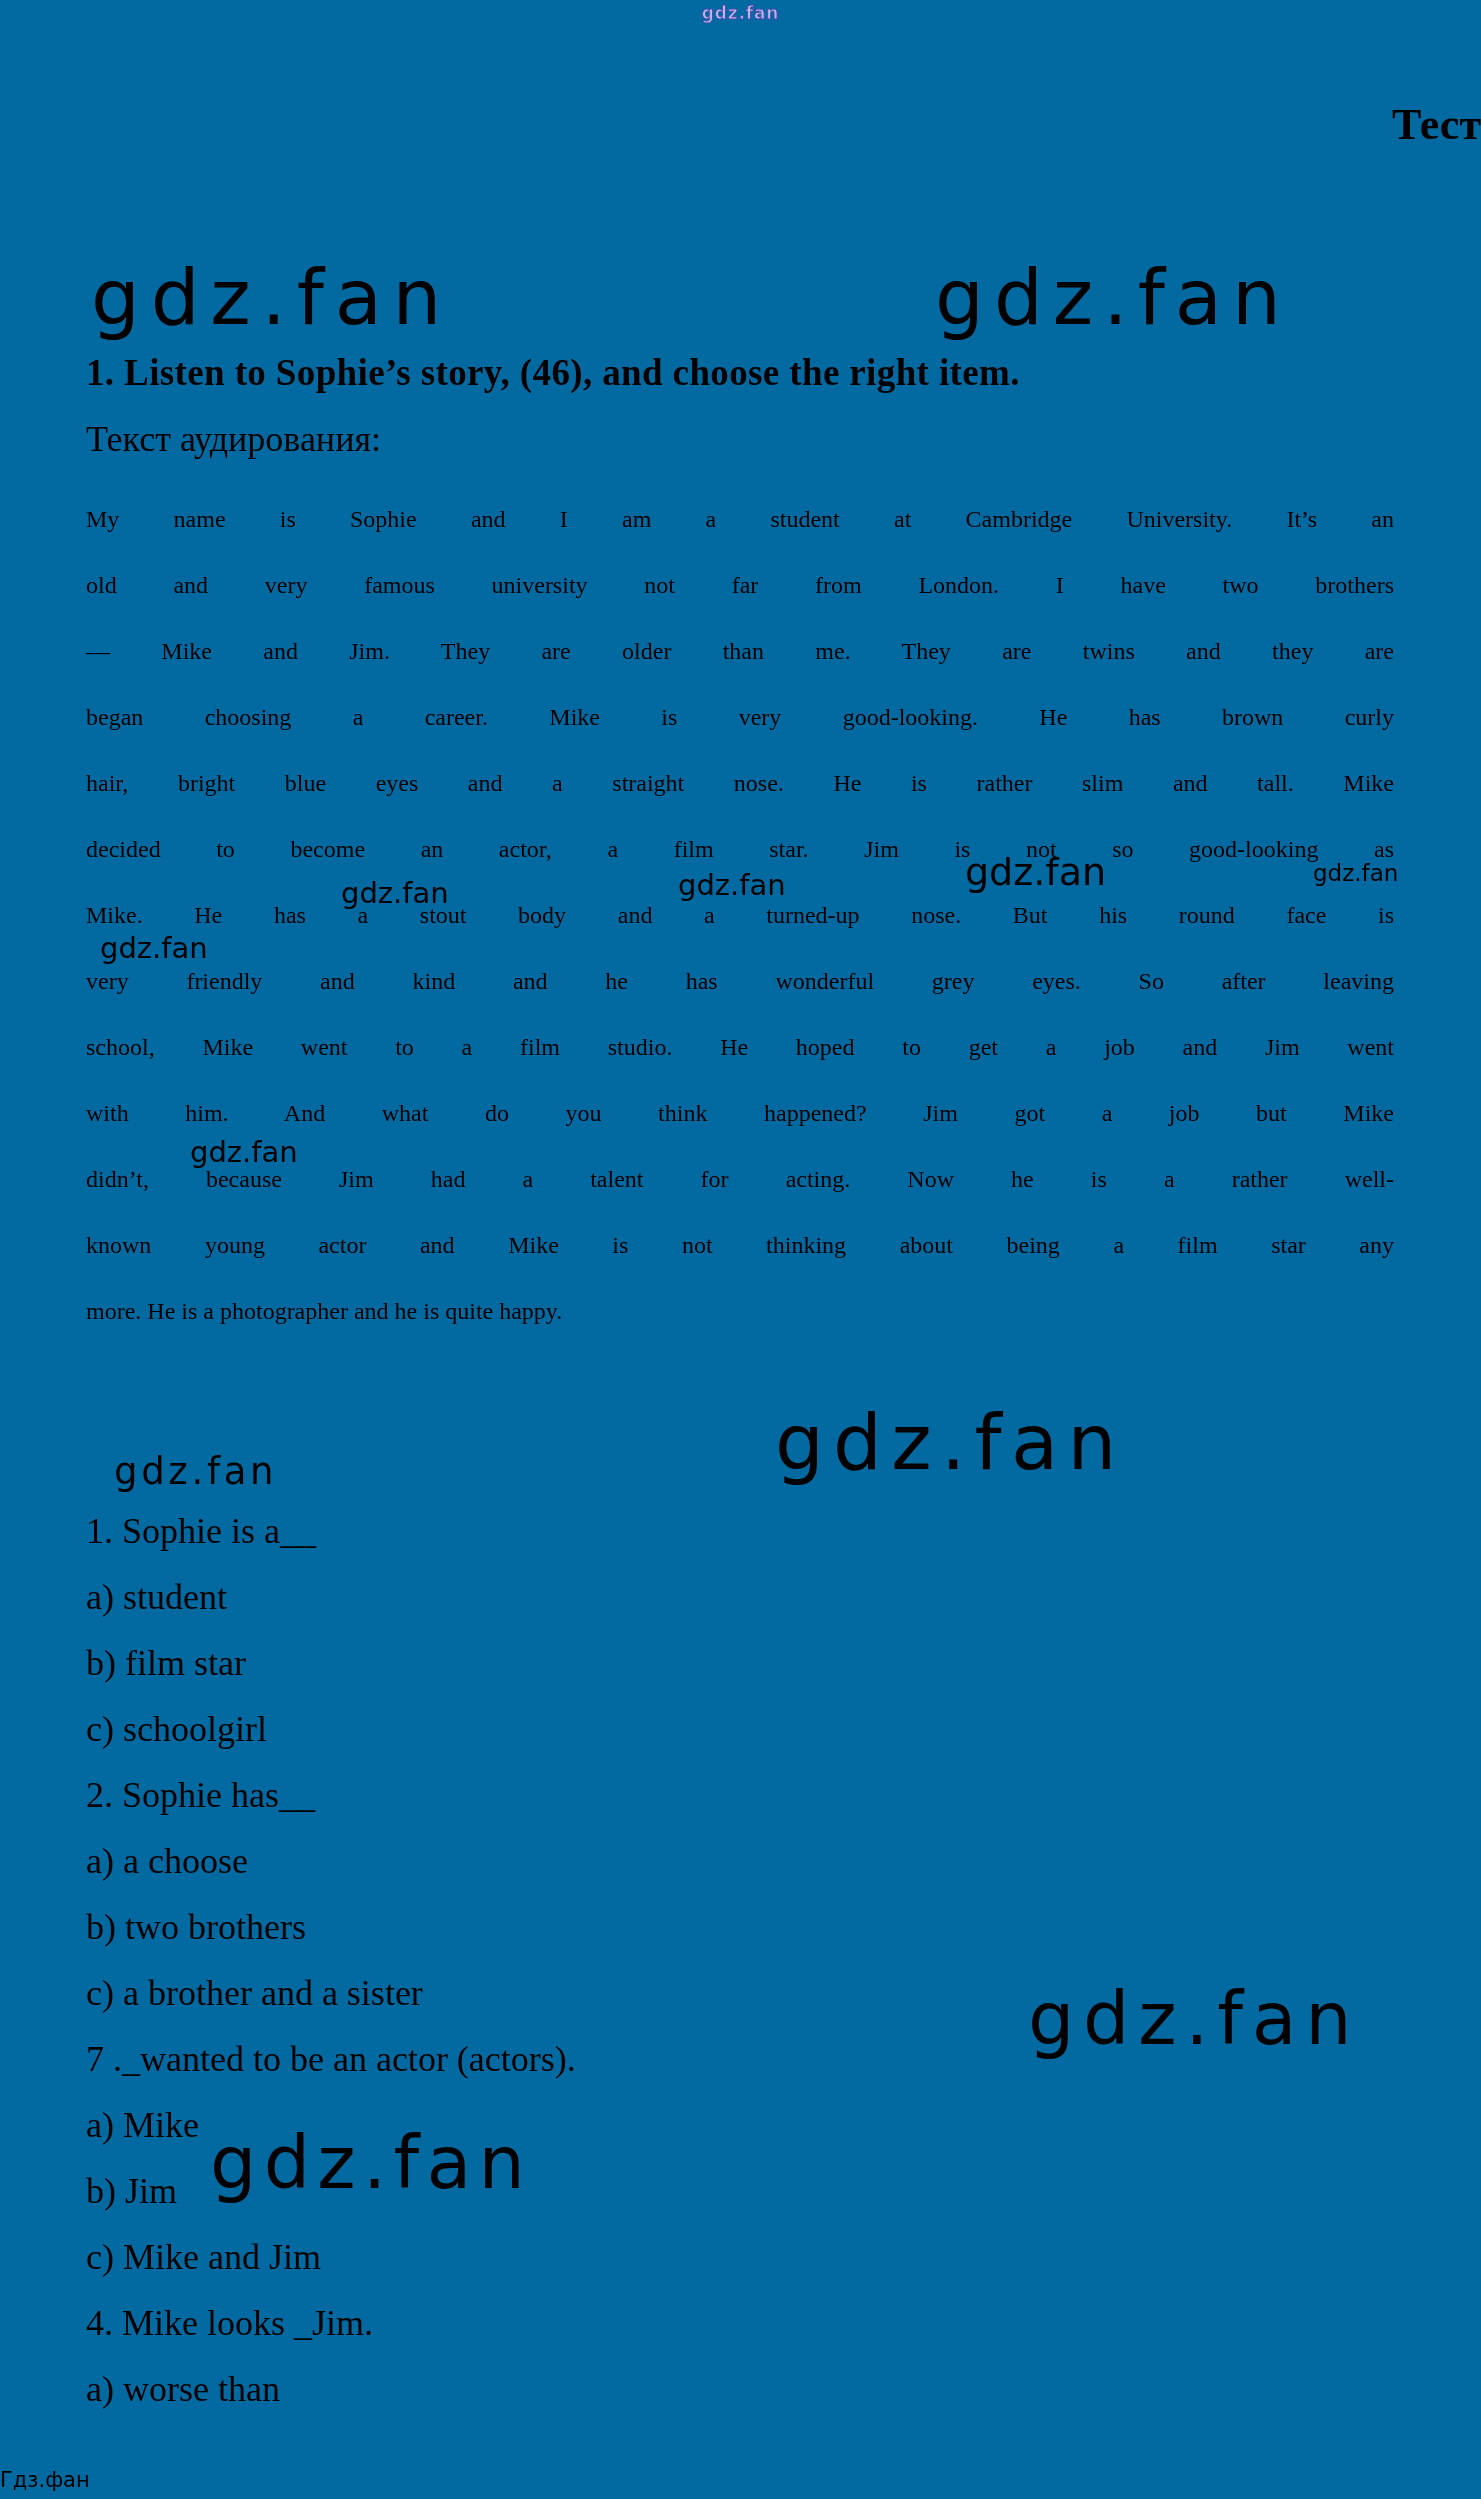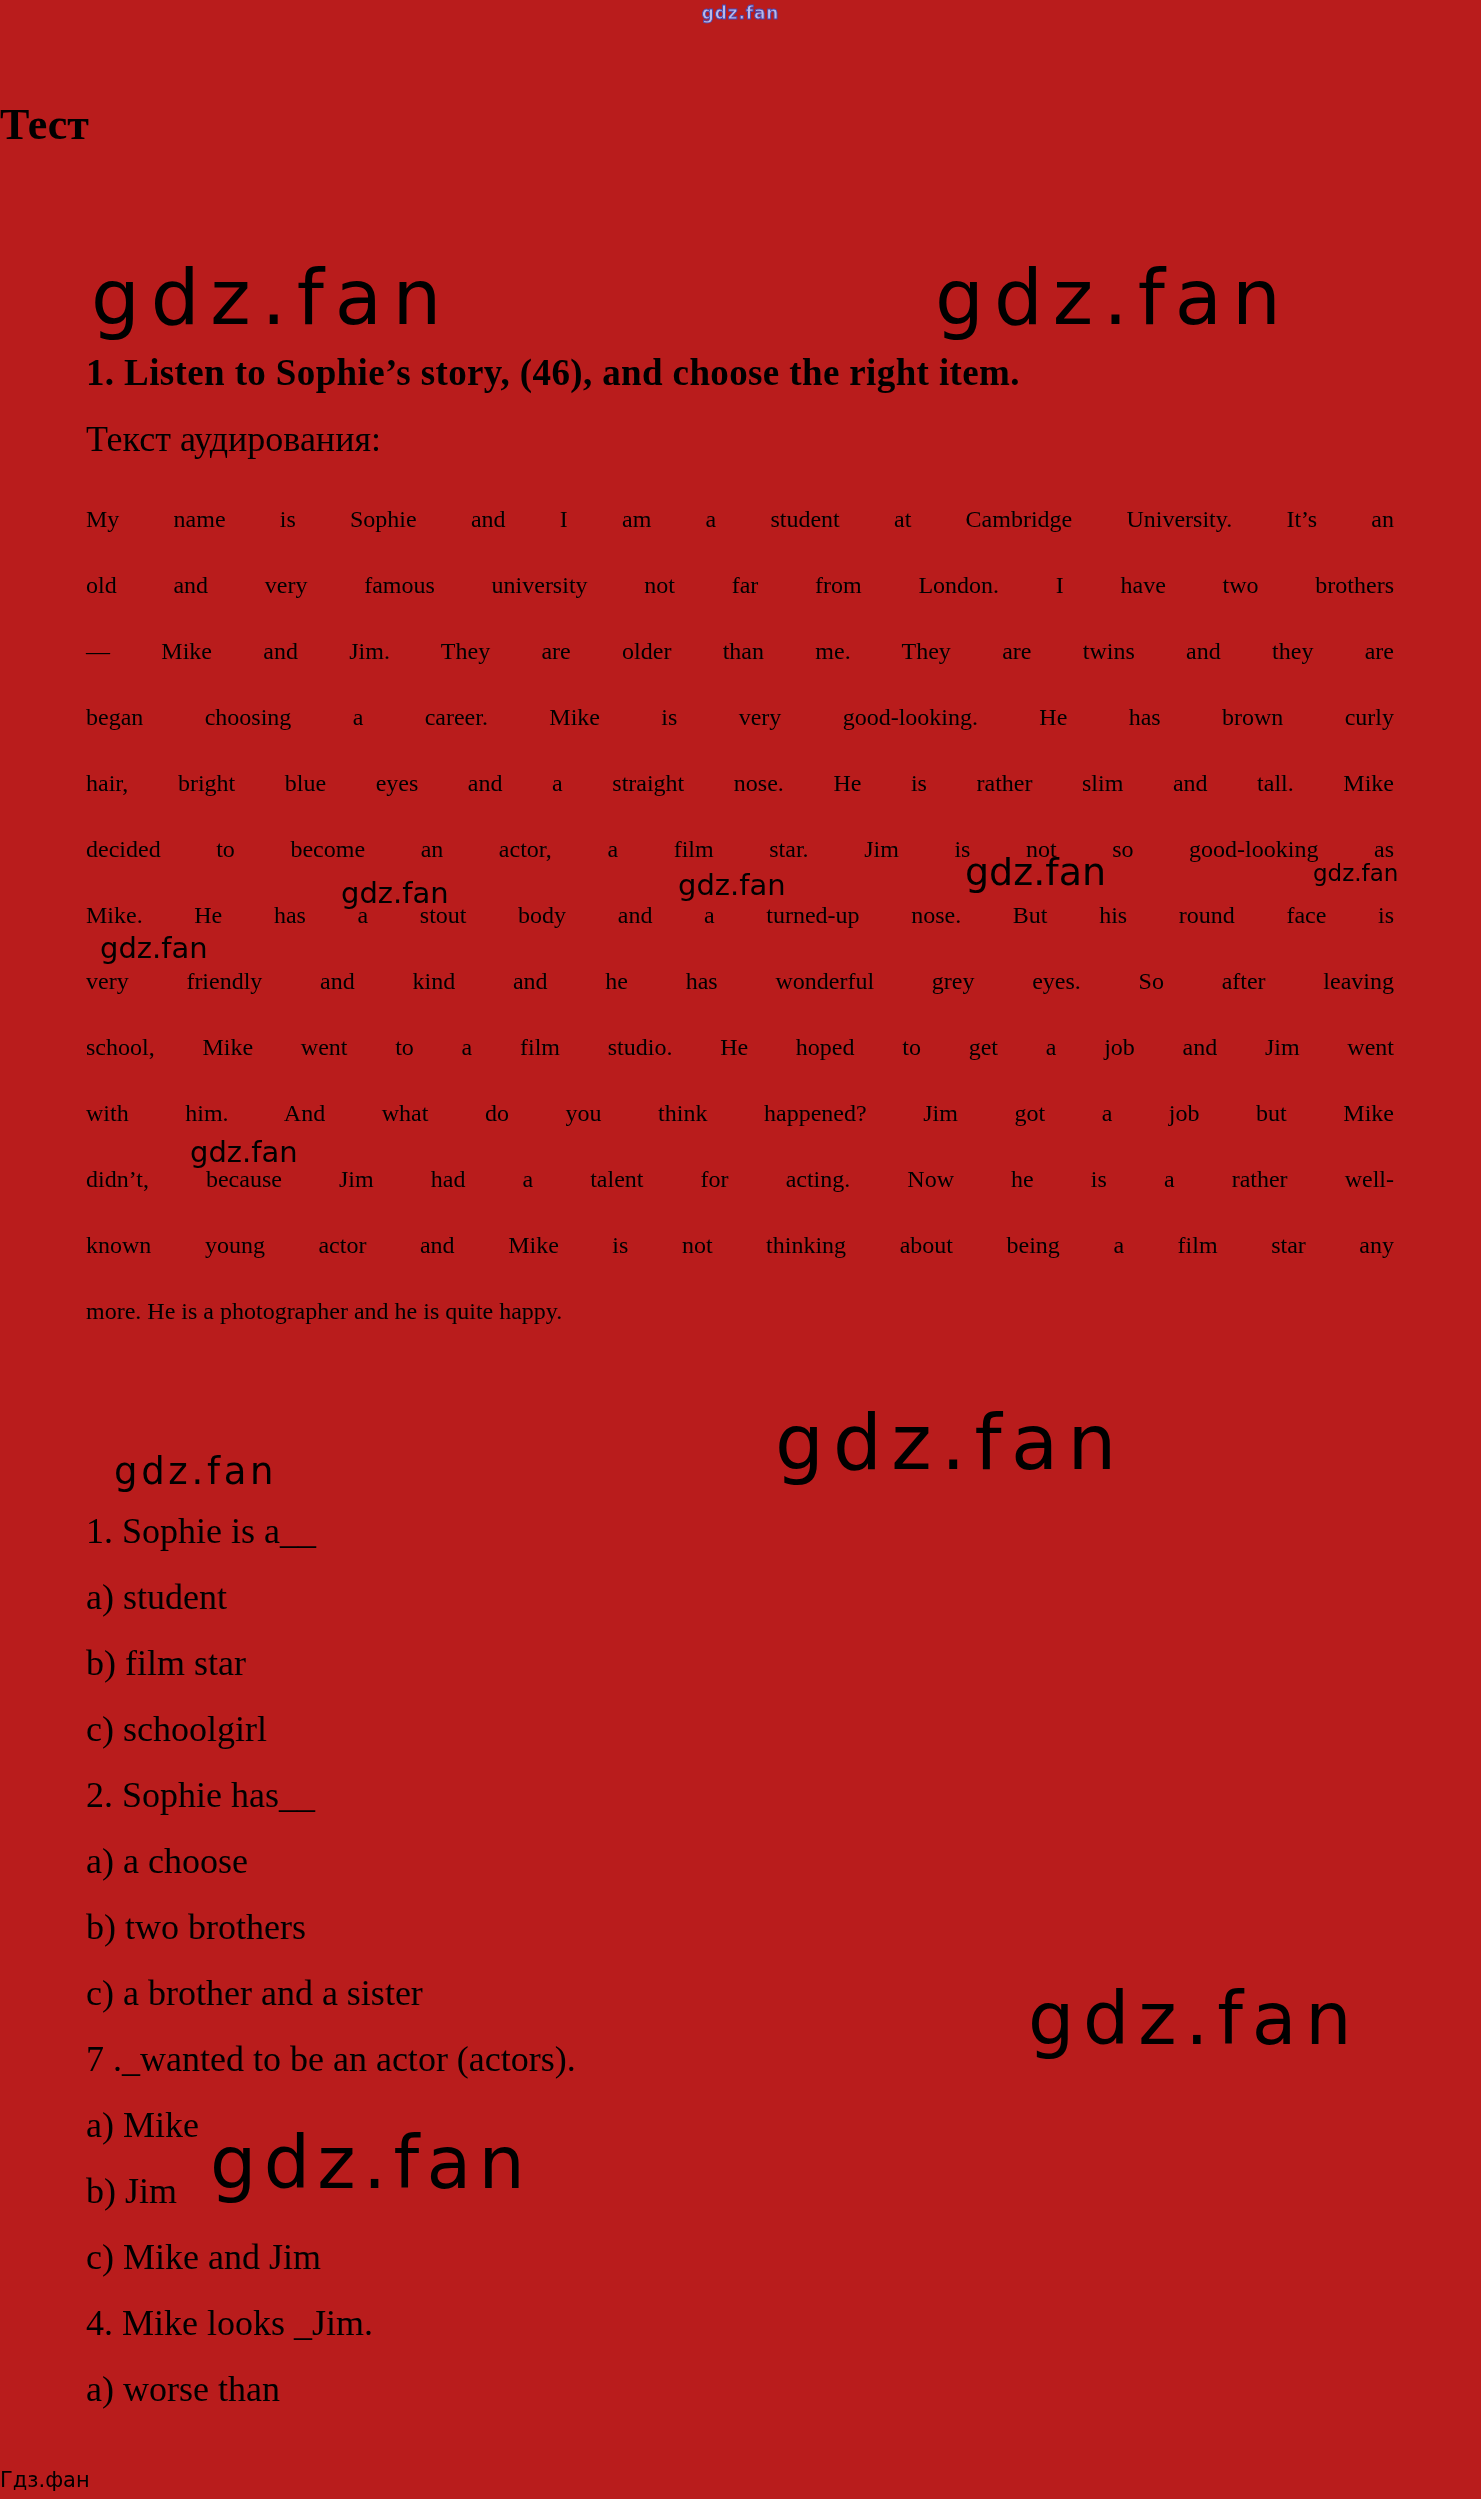--- a/index.html
+++ b/index.html
@@ -1,20 +1,20 @@
 <!DOCTYPE html>
 <html style="font-size:12.3px"><head>
 <meta charset="utf-8">
 <style>
   html,body { margin:0; padding:0; background:#e8e8e8; }
   .page {
     position:relative;
     width:1481px; height:2500px;
     margin:0 auto;
-    background:#b91c1c;
+    background:#0369a1;
     overflow:hidden;
     color:#000;
     font-family:"Liberation Serif","DejaVu Serif",serif;
   }
 
   
   .wm {
     position:absolute;
     font-family:"DejaVu Sans","Liberation Sans",sans-serif;
     color:#000;
@@ -40,21 +40,21 @@
   .wm-left-a { left:100px; top:934px; font-size:29px; }
   .wm-left-b { left:190px; top:1138px; font-size:29px; }
   .wm-big-mid { left:775px; top:1404px; font-size:77px; letter-spacing:0.12em; }
   .wm-med-left { left:114px; top:1453px; font-size:37px; letter-spacing:0.10em; }
   .wm-jim    { left:210px;  top:2126px; font-size:73px; letter-spacing:0.10em; }
   .wm-big-q3 { left:1028px; top:1982px; font-size:73px; letter-spacing:0.12em; }
 
   
   .doc-title {
     position:absolute; top:103px; left:0; right:0;
-    text-align:left;
+    text-align:right;
     font-size:44px; font-weight:700;
     line-height:1;
   }
   .task-heading {
     position:absolute; top:354px; left:86px;
     font-size:37px; font-weight:700;
     line-height:1; white-space:nowrap;
     letter-spacing:0.01em;
   }
   .sub-heading {

